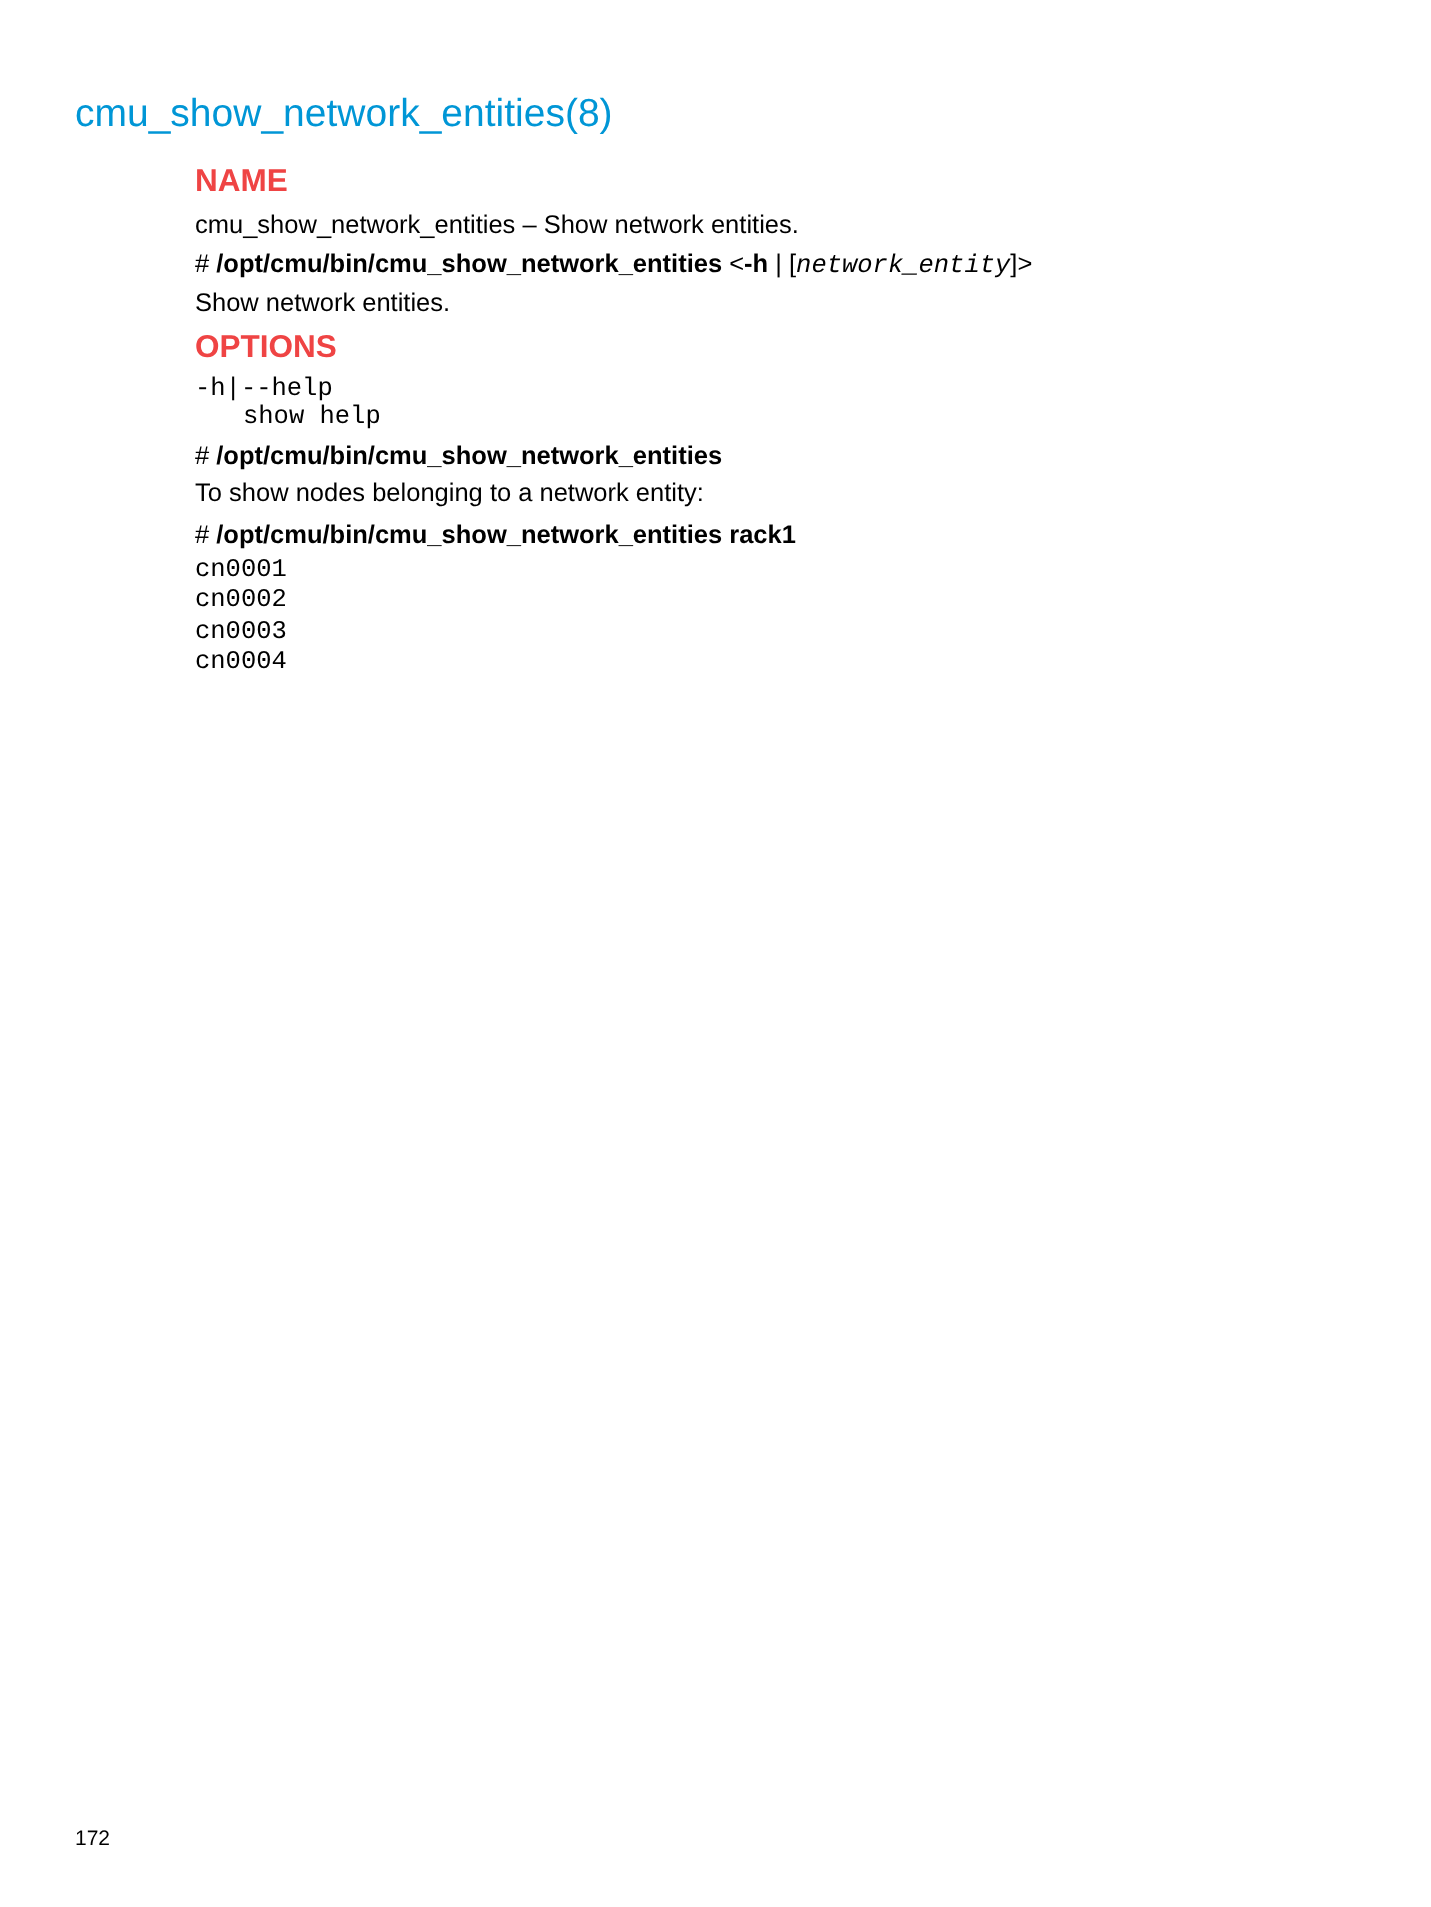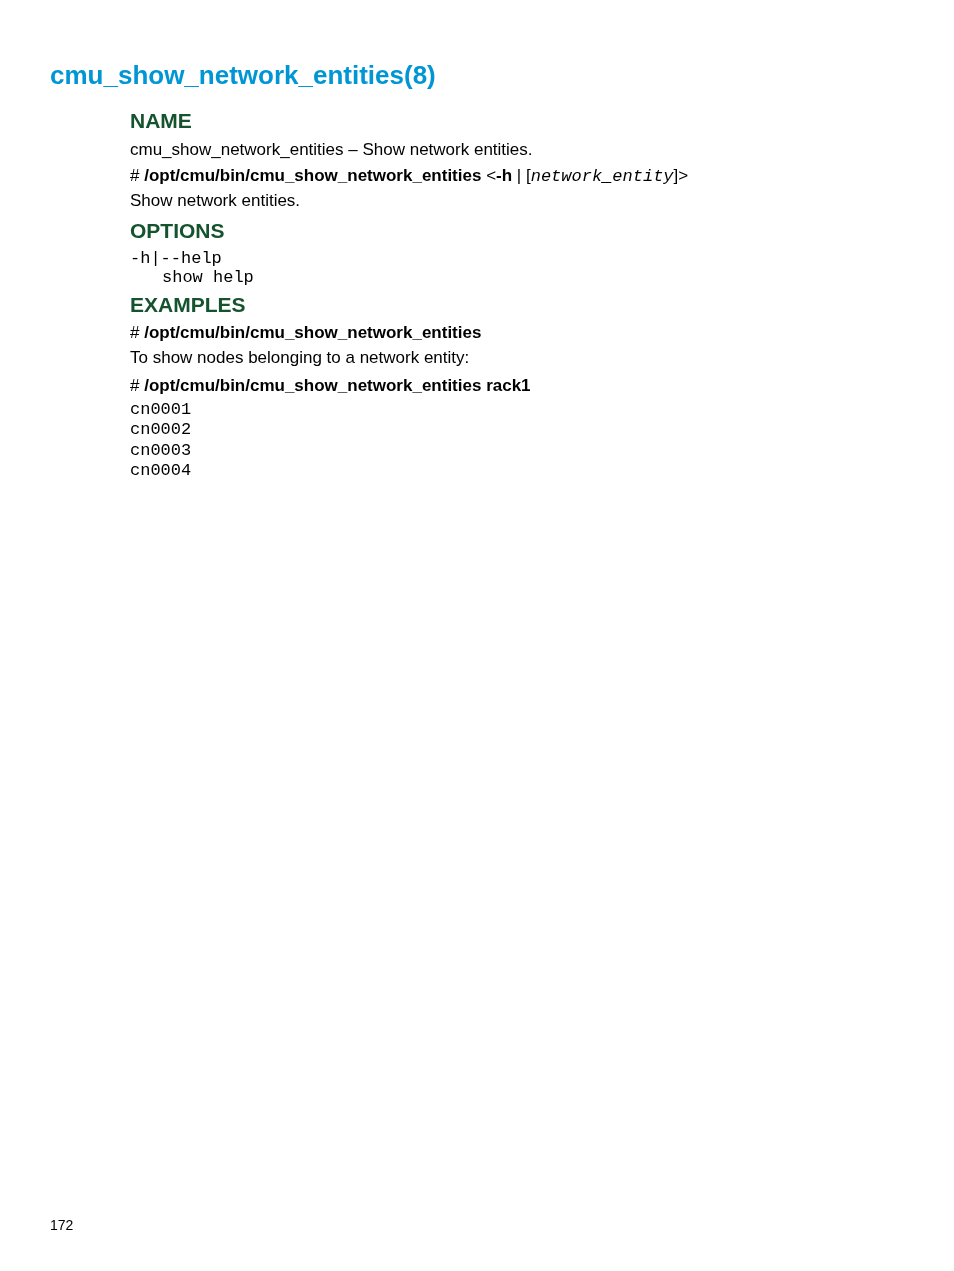--- a/index.html
+++ b/index.html
@@ -8,30 +8,30 @@
       height: 1271px;
       background: #fff;
       font-family: Arial, Helvetica, sans-serif;
       color: #000;
       position: relative;
       padding: 60px 50px 50px 50px;
     }
     .page-title {
       font-size: 26px;
       color: #0096d6;
-      font-weight: 700;
+      font-weight: 400;
       margin-bottom: 18px;
       font-family: Arial, sans-serif;
     }
     .content {
       margin-left: 80px;
     }
     .section-heading {
       font-size: 21px;
-      color: #14532d;
+      color: #ef4444;
       font-weight: bold;
       margin-top: 6px;
       margin-bottom: 6px;
       font-family: Arial, sans-serif;
     }
     .body-text {
       font-size: 17px;
       font-family: Arial, sans-serif;
       color: #000;
       margin-bottom: 4px;
@@ -100,21 +100,20 @@
   </p>
 
   <p class="body-text">Show network entities.</p>
 
   <h2 class="section-heading">OPTIONS</h2>
   <div class="option-block">
     <div class="option-flag">-h|--help</div>
     <div class="option-desc">show help</div>
   </div>
 
-  <h2 class="section-heading">EXAMPLES</h2>
   <p class="cmd-line">
     <span># </span><span class="mono-bold">/opt/cmu/bin/cmu_show_network_entities</span>
   </p>
   <p class="body-text">To show nodes belonging to a network entity:</p>
   <p class="cmd-line">
     <span># </span><span class="mono-bold">/opt/cmu/bin/cmu_show_network_entities rack1</span>
   </p>
   <div class="output-block">cn0001
 cn0002
 cn0003

